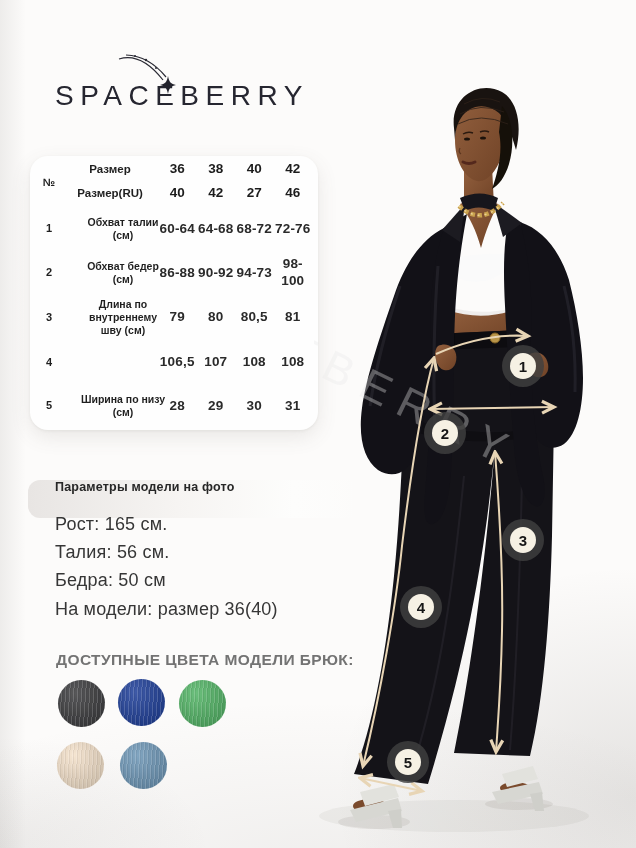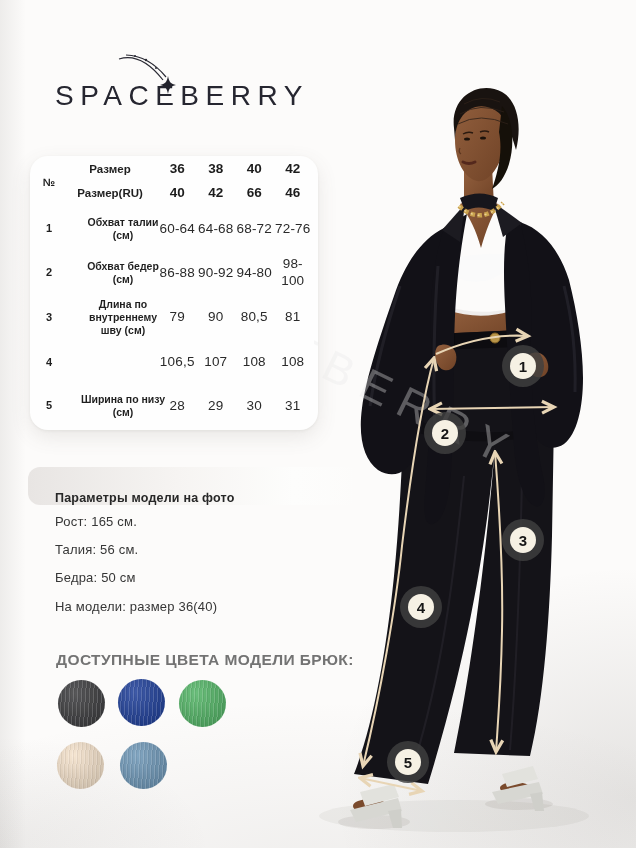--- a/index.html
+++ b/index.html
@@ -24,28 +24,28 @@
     box-shadow:0 7px 20px rgba(95,90,82,.12), 0 1px 3px rgba(95,90,82,.08);}
   .tbl{display:grid;grid-template-columns:26px 96px 1fr 1fr 1fr 1fr;
        grid-template-rows:21px 27px 44px 44px 45px 45px 42px;
        align-items:center;justify-items:center;padding:3px 6px;height:268px;}
   .tbl .c{width:100%;text-align:center;line-height:1.25;}
   .hdr-num{grid-row:1/3;grid-column:1;font-size:11px;font-weight:700;color:#1f1f1f;}
   .hdr-lab{font-size:11.5px;font-weight:700;color:#1f1f1f;}
   .hdr-val{font-size:13.5px;font-weight:700;color:#1c1c1c;}
   .row-num{font-size:11px;font-weight:700;color:#1f1f1f;}
   .row-lab{font-size:10.5px;font-weight:700;color:#1f1f1f;padding:0 4px;box-sizing:border-box;margin-left:26px;}
-  .row-val{font-size:13.5px;font-weight:400;color:#2a2a2a;letter-spacing:.2px;}
-
-  
-  .params-banner{position:absolute;left:28px;top:467px;width:332px;height:38px;
-    border-radius:12px;display:flex;align-items:flex-end;
+  .row-val{font-size:13.5px;font-weight:700;color:#2a2a2a;letter-spacing:.2px;}
+
+  
+  .params-banner{position:absolute;left:28px;top:480px;width:332px;height:38px;
+    border-radius:12px;display:flex;align-items:flex-start;
     background:linear-gradient(90deg,#e8e5e3 0%,#f6f4f2 45%,#fdfdfc 80%,rgba(253,253,252,0) 100%);}
   .params-banner span{font-size:12.5px;font-weight:700;color:#272727;padding-left:27px;letter-spacing:.2px;}
-  .param-line{position:absolute;left:55px;font-size:13px;color:#363636;letter-spacing:.2px;}
+  .param-line{position:absolute;left:55px;font-size:18px;color:#363636;letter-spacing:.2px;}
   .pl0{top:514px}.pl1{top:542px}.pl2{top:570px}.pl3{top:599px}
 
   
   .colors-title{position:absolute;left:56px;top:651px;font-size:15.5px;font-weight:700;
     color:#737373;letter-spacing:.4px;}
   .swatch{position:absolute;width:47px;height:47px;border-radius:50%;}
   .swatch::after{content:"";position:absolute;inset:0;border-radius:50%;
     background:
       repeating-linear-gradient(94deg, rgba(255,255,255,.16) 0 1px, rgba(0,0,0,.06) 1px 2px, rgba(255,255,255,0) 2px 4px),
       radial-gradient(circle at 35% 28%, rgba(255,255,255,.14), rgba(0,0,0,.18) 88%);}
@@ -79,41 +79,41 @@
     <div class="tbl">
       <div class="c hdr-num">№</div>
       <div class="c hdr-lab" style="grid-row:1;grid-column:2">Размер</div>
       <div class="c hdr-val" style="grid-row:1;grid-column:3">36</div>
       <div class="c hdr-val" style="grid-row:1;grid-column:4">38</div>
       <div class="c hdr-val" style="grid-row:1;grid-column:5">40</div>
       <div class="c hdr-val" style="grid-row:1;grid-column:6">42</div>
       <div class="c hdr-lab" style="grid-row:2;grid-column:2">Размер(RU)</div>
       <div class="c hdr-val" style="grid-row:2;grid-column:3">40</div>
       <div class="c hdr-val" style="grid-row:2;grid-column:4">42</div>
-      <div class="c hdr-val" style="grid-row:2;grid-column:5">66</div>
+      <div class="c hdr-val" style="grid-row:2;grid-column:5">27</div>
       <div class="c hdr-val" style="grid-row:2;grid-column:6">46</div>
 
       <div class="c row-num" style="grid-row:3;grid-column:1">1</div>
       <div class="c row-lab" style="grid-row:3;grid-column:2">Обхват талии (см)</div>
       <div class="c row-val" style="grid-row:3;grid-column:3">60-64</div>
       <div class="c row-val" style="grid-row:3;grid-column:4">64-68</div>
       <div class="c row-val" style="grid-row:3;grid-column:5">68-72</div>
       <div class="c row-val" style="grid-row:3;grid-column:6">72-76</div>
 
       <div class="c row-num" style="grid-row:4;grid-column:1">2</div>
       <div class="c row-lab" style="grid-row:4;grid-column:2">Обхват бедер (см)</div>
       <div class="c row-val" style="grid-row:4;grid-column:3">86-88</div>
       <div class="c row-val" style="grid-row:4;grid-column:4">90-92</div>
-      <div class="c row-val" style="grid-row:4;grid-column:5">94-80</div>
+      <div class="c row-val" style="grid-row:4;grid-column:5">94-73</div>
       <div class="c row-val" style="grid-row:4;grid-column:6">98-100</div>
 
       <div class="c row-num" style="grid-row:5;grid-column:1">3</div>
       <div class="c row-lab" style="grid-row:5;grid-column:2">Длина по внутреннему шву (см)</div>
       <div class="c row-val" style="grid-row:5;grid-column:3">79</div>
-      <div class="c row-val" style="grid-row:5;grid-column:4">90</div>
+      <div class="c row-val" style="grid-row:5;grid-column:4">80</div>
       <div class="c row-val" style="grid-row:5;grid-column:5">80,5</div>
       <div class="c row-val" style="grid-row:5;grid-column:6">81</div>
 
       <div class="c row-num" style="grid-row:6;grid-column:1">4</div>
       <div class="c row-val" style="grid-row:6;grid-column:3">106,5</div>
       <div class="c row-val" style="grid-row:6;grid-column:4">107</div>
       <div class="c row-val" style="grid-row:6;grid-column:5">108</div>
       <div class="c row-val" style="grid-row:6;grid-column:6">108</div>
 
       <div class="c row-num" style="grid-row:7;grid-column:1">5</div>

